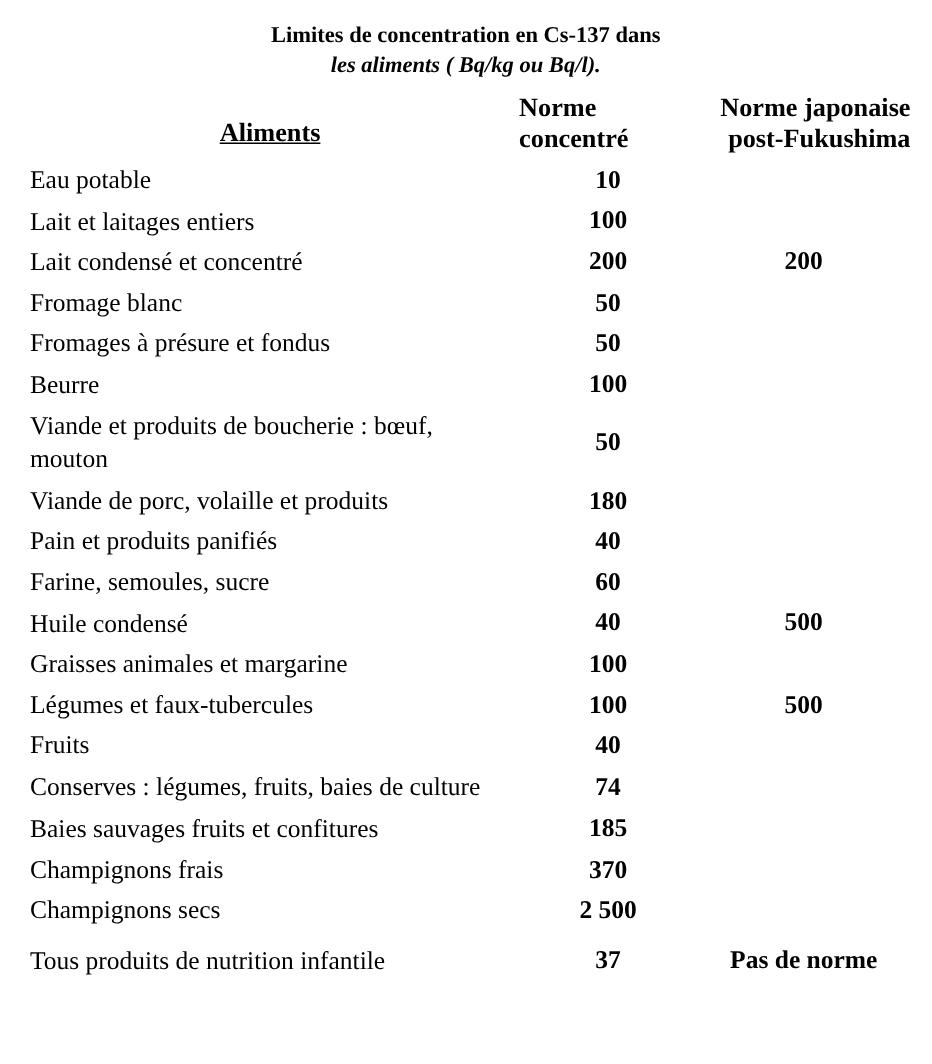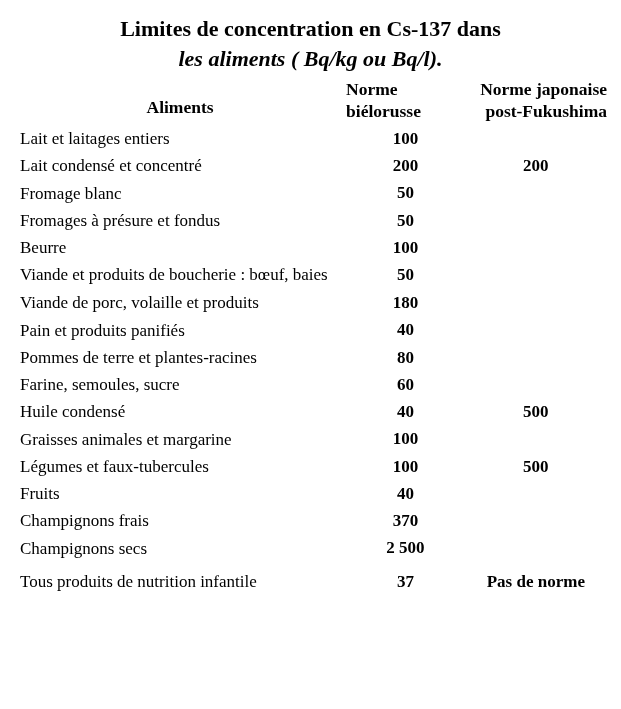--- a/index.html
+++ b/index.html
@@ -17,21 +17,21 @@
   .page {
     position: relative;
     width: 621px;
     height: 709px;
     box-sizing: border-box;
     padding: 10px 14px 0 14px;
   }
   .title {
     text-align: center;
     font-weight: bold;
-    font-size: 22px;
+    font-size: 15px;
     line-height: 1.35;
     margin: 4px 0 0 0;
   }
   .title .line2 {
     display: block;
     font-style: italic;
   }
   table.data {
     width: 100%;
     border-collapse: collapse;
@@ -51,20 +51,21 @@
   thead th {
     font-weight: bold;
     font-size: 17.5px;
     line-height: 1.25;
     padding-bottom: 4px;
     vertical-align: bottom;
   }
   th.h-food {
     text-align: center;
     padding-bottom: 6px;
+    text-decoration: underline;
   }
   th.h-bela {
     text-align: left;
     padding-bottom: 2px;
   }
   th.h-jap {
     text-align: right;
     vertical-align: top;
     padding-bottom: 2px;
   }
@@ -107,30 +108,35 @@
     <colgroup>
       <col class="c1">
       <col class="c2">
       <col class="c3">
     </colgroup>
     <thead>
       <tr>
         <th class="h-food">Aliments</th>
         <th class="h-bela">
           <span>Norme</span><br>
-          <span>biélorusse</span>
+          <span>concentré</span>
         </th>
         <th class="h-jap">
           <span>Norme japonaise</span><br>
           <span>post-Fukushima</span>
         </th>
       </tr>
     </thead>
     <tbody>
       <tr>
+        <td class="food">Eau potable</td>
+        <td class="num">10</td>
+        <td class="jap"></td>
+      </tr>
+      <tr>
         <td class="food">Lait et laitages entiers</td>
         <td class="num">100</td>
         <td class="jap"></td>
       </tr>
       <tr>
         <td class="food">Lait condensé et concentré</td>
         <td class="num">200</td>
         <td class="jap">200</td>
       </tr>
       <tr>
@@ -142,37 +148,32 @@
         <td class="food">Fromages à présure et fondus</td>
         <td class="num">50</td>
         <td class="jap"></td>
       </tr>
       <tr>
         <td class="food">Beurre</td>
         <td class="num">100</td>
         <td class="jap"></td>
       </tr>
       <tr class="tall">
-        <td class="food">Viande et produits de boucherie : bœuf, baies</td>
+        <td class="food">Viande et produits de boucherie : bœuf, mouton</td>
         <td class="num">50</td>
         <td class="jap"></td>
       </tr>
       <tr>
         <td class="food">Viande de porc, volaille et produits</td>
         <td class="num">180</td>
         <td class="jap"></td>
       </tr>
       <tr>
         <td class="food">Pain et produits panifiés</td>
         <td class="num">40</td>
-        <td class="jap"></td>
-      </tr>
-      <tr>
-        <td class="food">Pommes de terre et plantes-racines</td>
-        <td class="num">80</td>
         <td class="jap"></td>
       </tr>
       <tr>
         <td class="food">Farine, semoules, sucre</td>
         <td class="num">60</td>
         <td class="jap"></td>
       </tr>
       <tr>
         <td class="food">Huile condensé</td>
         <td class="num">40</td>
@@ -184,20 +185,30 @@
         <td class="jap"></td>
       </tr>
       <tr>
         <td class="food">Légumes et faux-tubercules</td>
         <td class="num">100</td>
         <td class="jap">500</td>
       </tr>
       <tr>
         <td class="food">Fruits</td>
         <td class="num">40</td>
+        <td class="jap"></td>
+      </tr>
+      <tr class="tall">
+        <td class="food">Conserves : légumes, fruits, baies de culture</td>
+        <td class="num">74</td>
+        <td class="jap"></td>
+      </tr>
+      <tr>
+        <td class="food">Baies sauvages fruits et confitures</td>
+        <td class="num">185</td>
         <td class="jap"></td>
       </tr>
       <tr>
         <td class="food">Champignons frais</td>
         <td class="num">370</td>
         <td class="jap"></td>
       </tr>
       <tr>
         <td class="food">Champignons secs</td>
         <td class="num">2 500</td>

